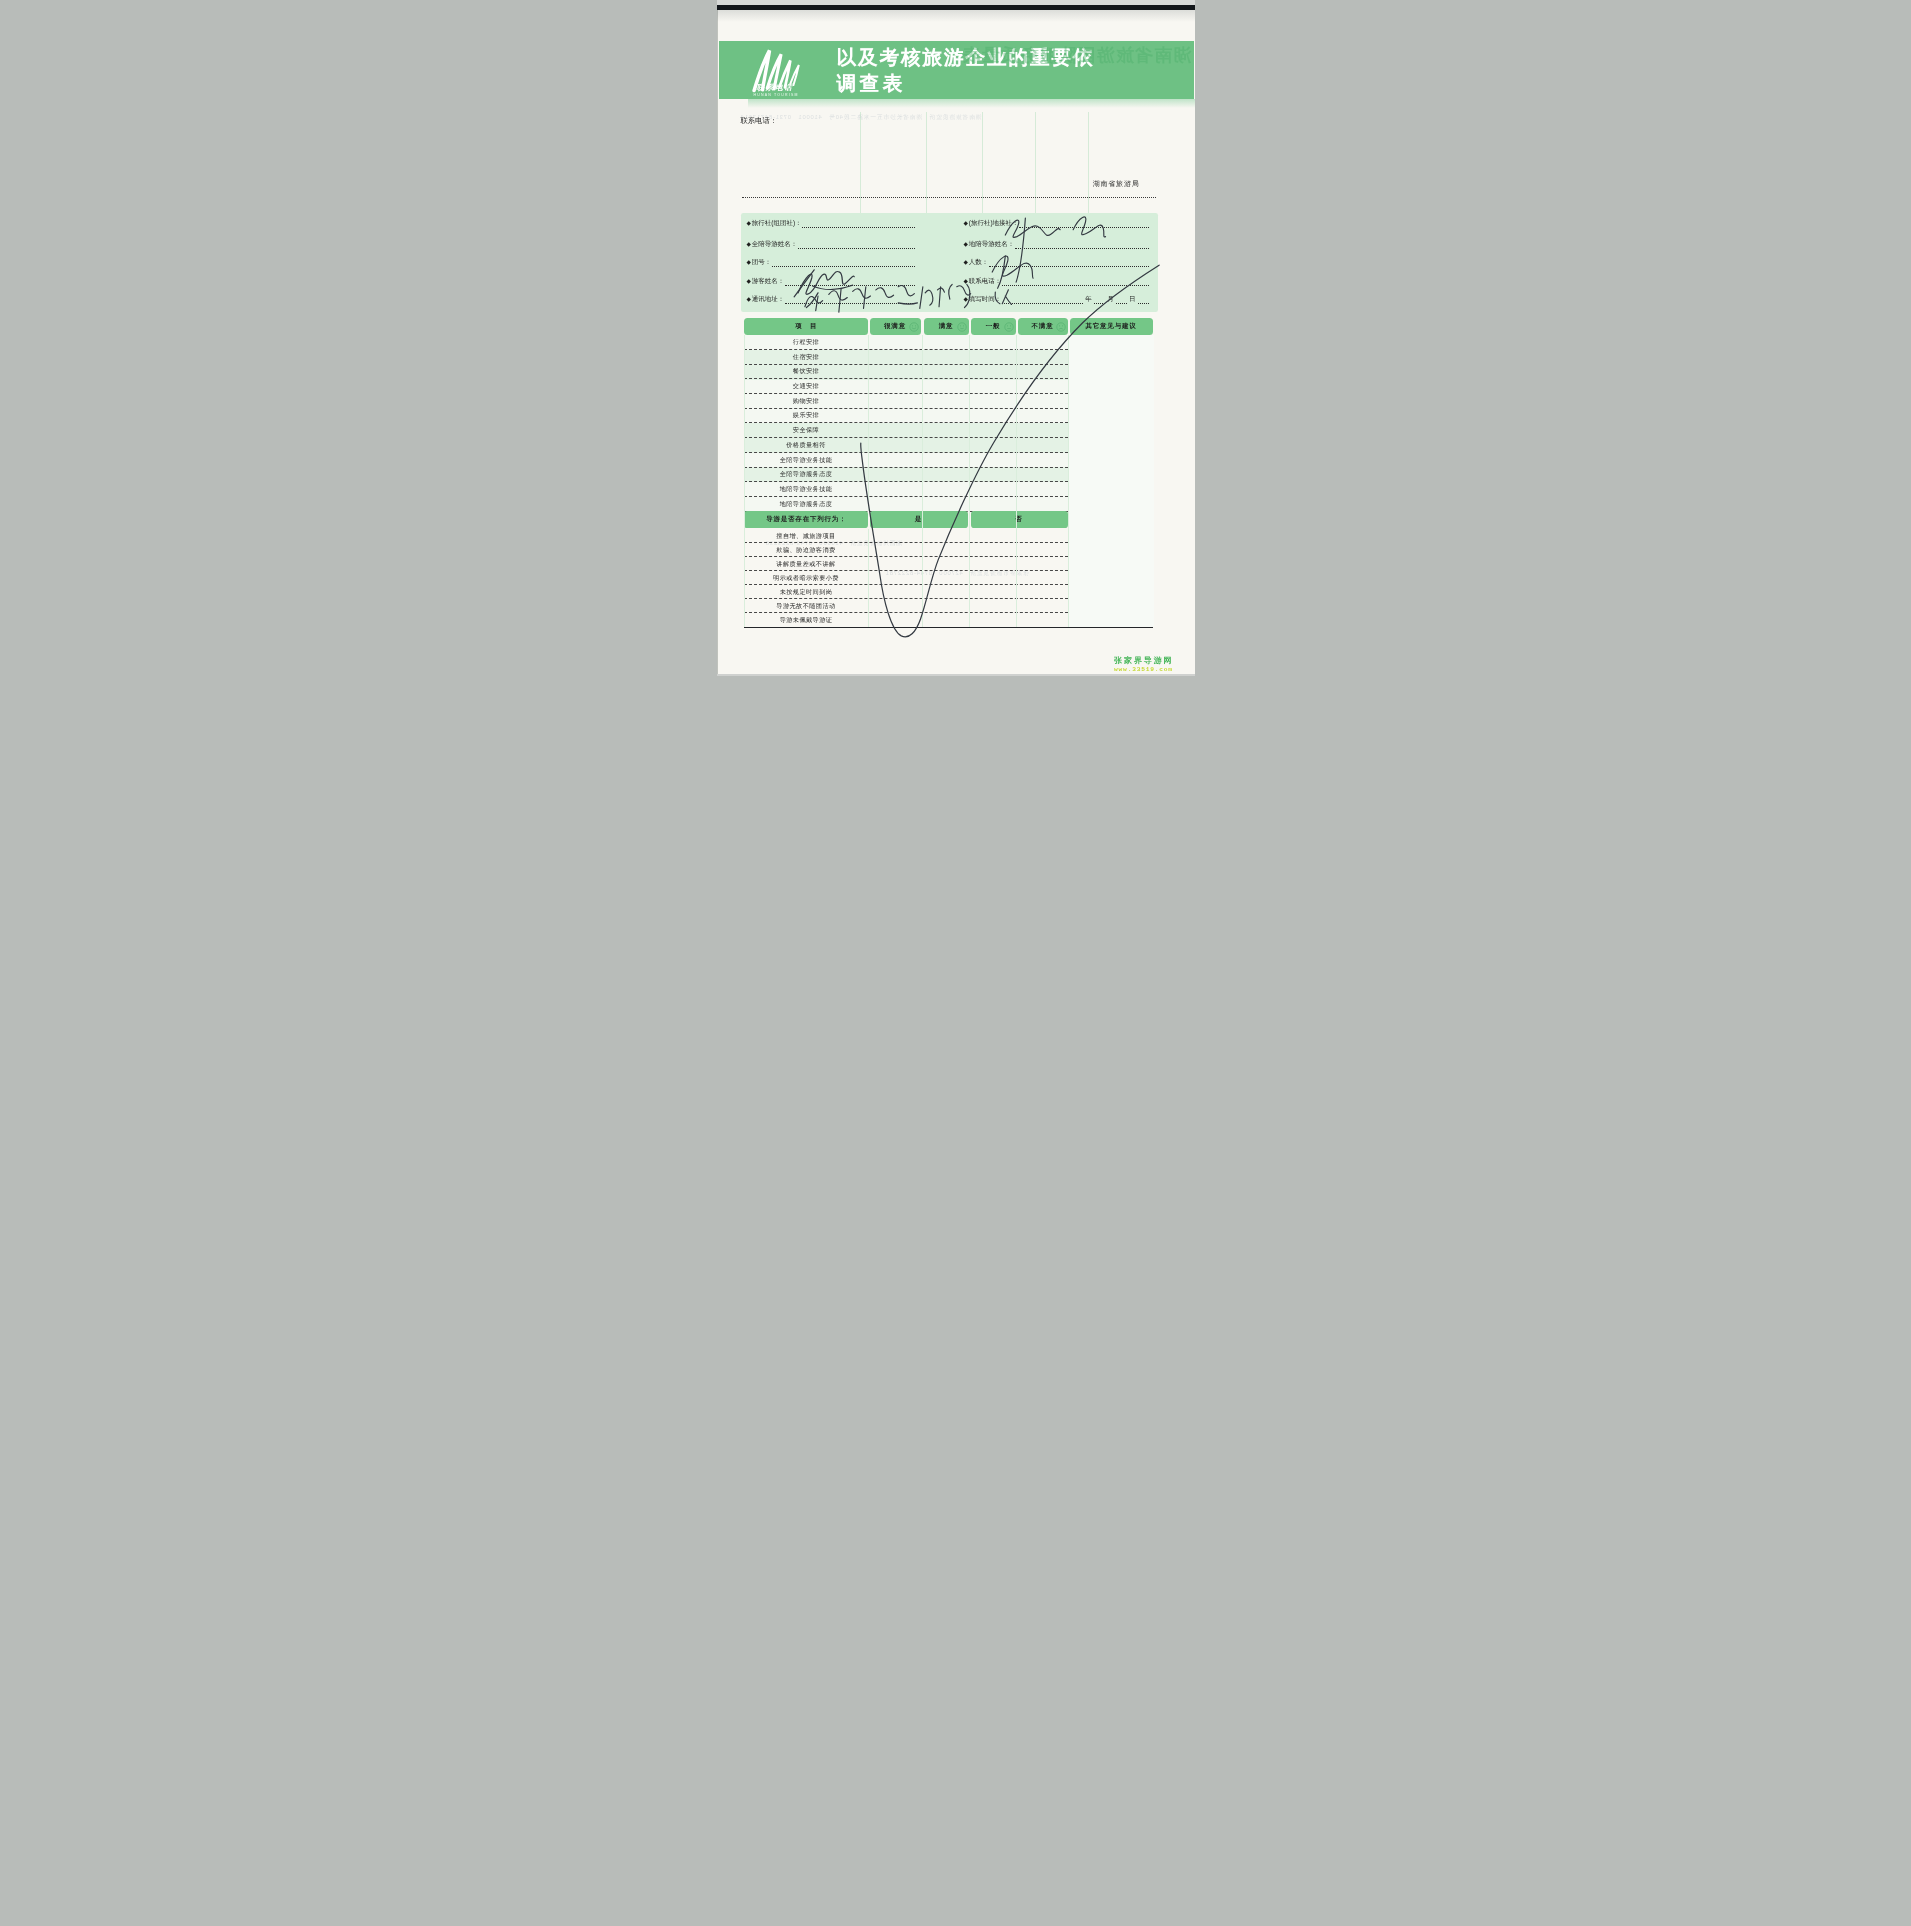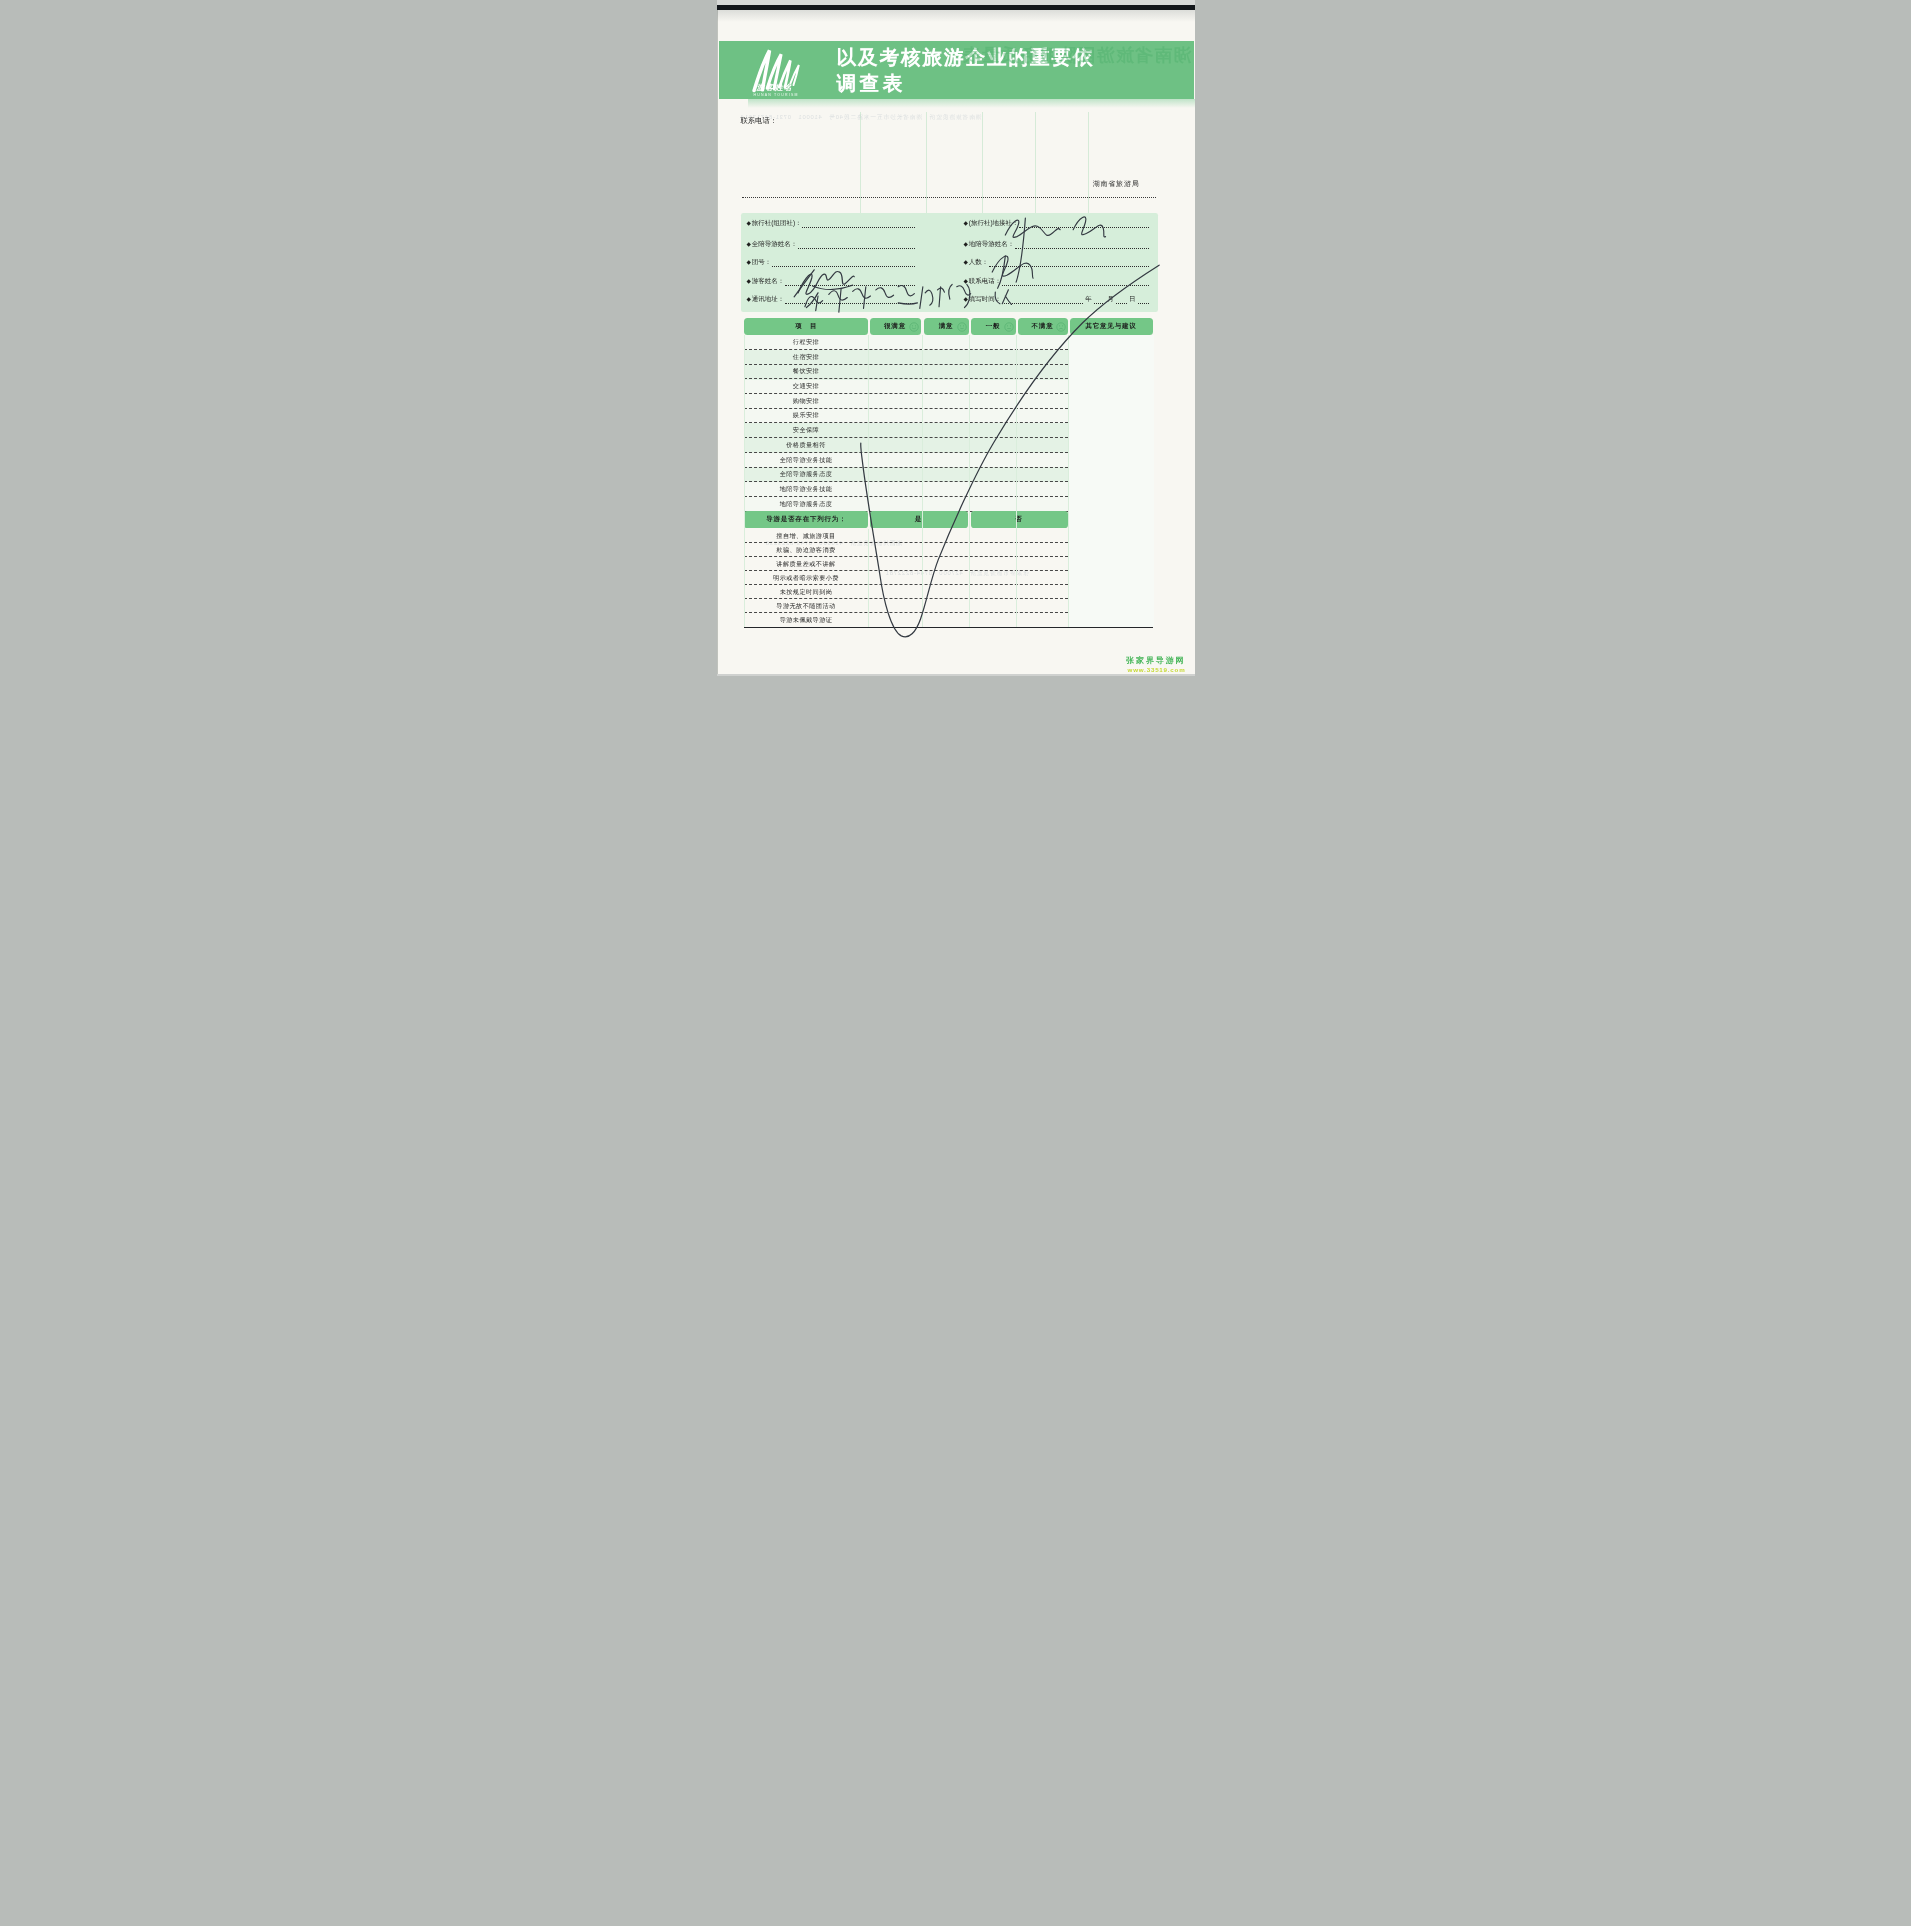--- a/index.html
+++ b/index.html
@@ -47,21 +47,21 @@
   .tbody{left:0;top:17px;width:409px;height:176px;background:#f4f8f2;}
   .trow{position:absolute;left:0;width:324px;display:flex;align-items:center;}
   .trow .rlabel{width:125px;text-align:center;font-size:6.2px;letter-spacing:0.4px;}
   .rowline{position:absolute;left:0;bottom:0;width:324px;border-bottom:0.8px dashed #474747;height:0;}
   .tint{position:absolute;left:0;width:324px;background:rgba(205,232,209,.4);}
   .vsep{width:1.2px;background:#daeedc;}
   .rightcol{left:324px;top:17px;width:85px;height:292px;background:#f7faf6;border-left:1.2px solid #daeedc;}
   .bhead{top:193px;height:17.3px;background:#74c787;border-radius:3.1px;display:flex;align-items:center;justify-content:center;font-size:6.5px;font-weight:bold;letter-spacing:0.8px;}
   .tbot{left:0;top:309px;width:409px;border-top:1.2px solid #24262a;height:0;}
   
-  .wm{right:9px;top:657px;text-align:right;line-height:8.5px;}
+  .wm{right:21px;top:657px;text-align:left;line-height:8.5px;font-family:Liberation Mono, monospace;}
   .wm1{font-size:8px;font-weight:bold;color:#45b558;letter-spacing:1.9px;}
   .wm2{font-size:6.2px;font-weight:bold;color:#c3d62e;letter-spacing:0.8px;text-shadow:0 0 0.4px #fff;}
   .ink{position:absolute;left:0;top:0;pointer-events:none;}
 </style>
 </head>
 <body>
 
 <div class="page">
 
   <div class="abs scan-gray"></div>
@@ -74,21 +74,21 @@
   <div class="abs header-fade"></div>
 
   <svg class="abs logo" viewBox="0 0 160 140">
     <g fill="none" stroke="#ffffff" stroke-linecap="round">
       <path d="M18 118 C30 78 44 40 58 14 C52 52 44 88 40 116" stroke-width="9"></path>
       <path d="M52 112 C62 80 74 48 88 24 C82 56 74 90 70 114" stroke-width="8"></path>
       <path d="M84 108 C92 84 102 60 112 40 C108 66 102 92 98 110" stroke-width="7"></path>
       <path d="M112 100 C118 84 126 66 134 52 C130 72 124 92 120 104" stroke-width="5"></path>
     </g>
   </svg>
-  <div class="abs logo-cn">游客姓名</div>
+  <div class="abs logo-cn">联系电话</div>
   <div class="abs logo-en">HUNAN TOURISM</div>
 
   <div class="abs title1">以及考核旅游企业的重要依</div>
   <div class="abs title2">调查表</div>
   <div class="abs ghost-title">湖南省旅游团队服务质量表</div>
 
   <div class="abs gline" style="left:143px;top:112px;height:101px;"></div>
   <div class="abs gline" style="left:209px;top:112px;height:101px;"></div>
   <div class="abs gline" style="left:265px;top:112px;height:101px;"></div>
   <div class="abs gline" style="left:318px;top:112px;height:101px;"></div>

